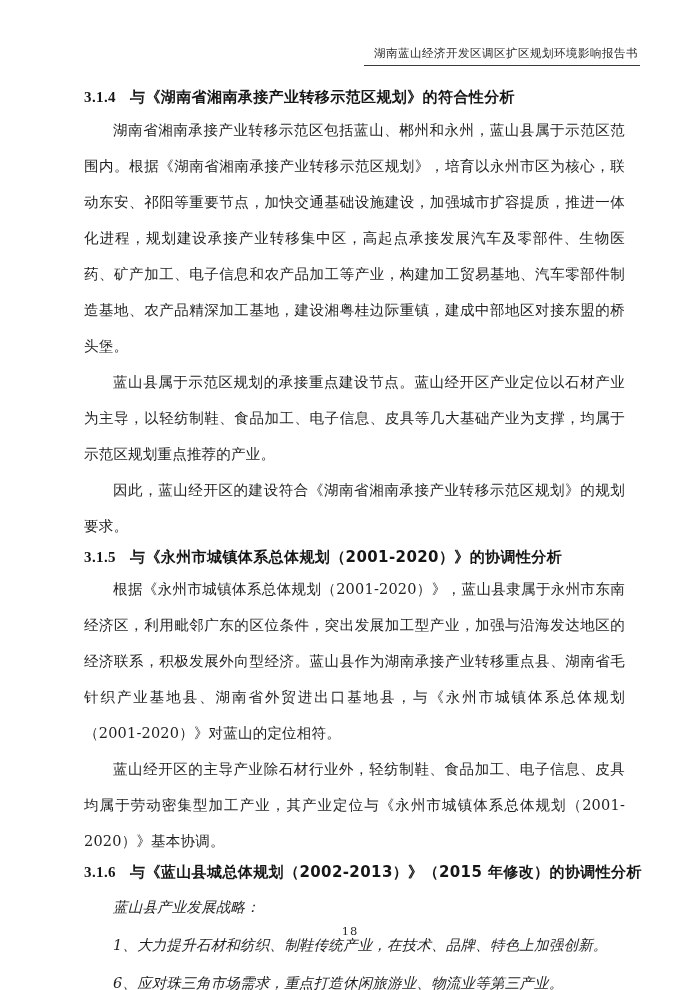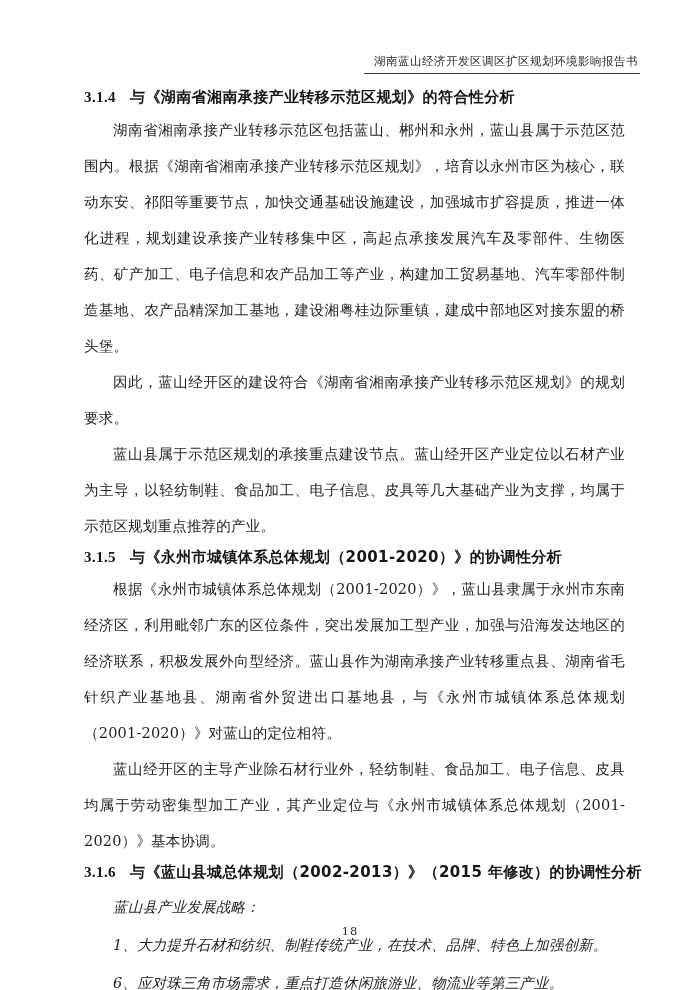--- a/index.html
+++ b/index.html
@@ -16,21 +16,21 @@
   }
   .page {
     position: relative;
     width: 700px;
     height: 990px;
     background: #ffffff;
   }
   
   .page-header {
     position: absolute;
-    top: 50px;
+    top: 42px;
     left: 0;
     right: 60px;
     text-align: right;
   }
   .header-title {
     display: inline-block;
     font-size: 11.5px;
     letter-spacing: 0.5px;
     color: #2a2a2a;
     padding: 0 2px 4px 10px;
@@ -93,22 +93,22 @@
   <div class="page-header">
     <span class="header-title">湖南蓝山经济开发区调区扩区规划环境影响报告书</span>
   </div>
 
   <div class="content">
 
     <h2 class="section-heading">
       <span class="sec-num">3.1.4</span><span class="sec-title">与《湖南省湘南承接产业转移示范区规划》的符合性分析</span>
     </h2>
     <p class="body-para">湖南省湘南承接产业转移示范区包括蓝山、郴州和永州，蓝山县属于示范区范围内。根据《湖南省湘南承接产业转移示范区规划》，培育以永州市区为核心，联动东安、祁阳等重要节点，加快交通基础设施建设，加强城市扩容提质，推进一体化进程，规划建设承接产业转移集中区，高起点承接发展汽车及零部件、生物医药、矿产加工、电子信息和农产品加工等产业，构建加工贸易基地、汽车零部件制造基地、农产品精深加工基地，建设湘粤桂边际重镇，建成中部地区对接东盟的桥头堡。</p>
+    <p class="body-para">蓝山县属于示范区规划的承接重点建设节点。蓝山经开区产业定位以石材产业为主导，以轻纺制鞋、食品加工、电子信息、皮具等几大基础产业为支撑，均属于示范区规划重点推荐的产业。</p>
     <p class="body-para">因此，蓝山经开区的建设符合《湖南省湘南承接产业转移示范区规划》的规划要求。</p>
-    <p class="body-para">蓝山县属于示范区规划的承接重点建设节点。蓝山经开区产业定位以石材产业为主导，以轻纺制鞋、食品加工、电子信息、皮具等几大基础产业为支撑，均属于示范区规划重点推荐的产业。</p>
 
     <h2 class="section-heading">
       <span class="sec-num">3.1.5</span><span class="sec-title">与《永州市城镇体系总体规划（2001-2020）》的协调性分析</span>
     </h2>
     <p class="body-para">根据《永州市城镇体系总体规划（2001-2020）》，蓝山县隶属于永州市东南经济区，利用毗邻广东的区位条件，突出发展加工型产业，加强与沿海发达地区的经济联系，积极发展外向型经济。蓝山县作为湖南承接产业转移重点县、湖南省毛针织产业基地县、湖南省外贸进出口基地县，与《永州市城镇体系总体规划（2001-2020）》对蓝山的定位相符。</p>
     <p class="body-para">蓝山经开区的主导产业除石材行业外，轻纺制鞋、食品加工、电子信息、皮具均属于劳动密集型加工产业，其产业定位与《永州市城镇体系总体规划（2001-2020）》基本协调。</p>
 
     <h2 class="section-heading">
       <span class="sec-num">3.1.6</span><span class="sec-title">与《蓝山县城总体规划（2002-2013）》（2015 年修改）的协调性分析</span>
     </h2>

